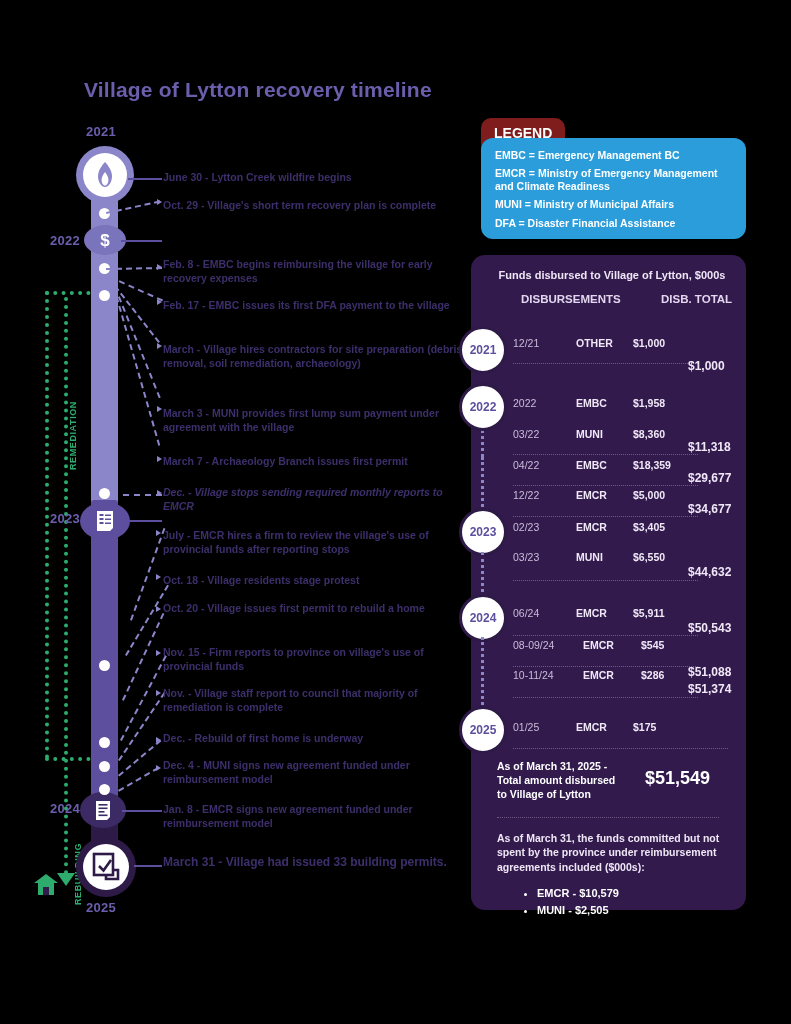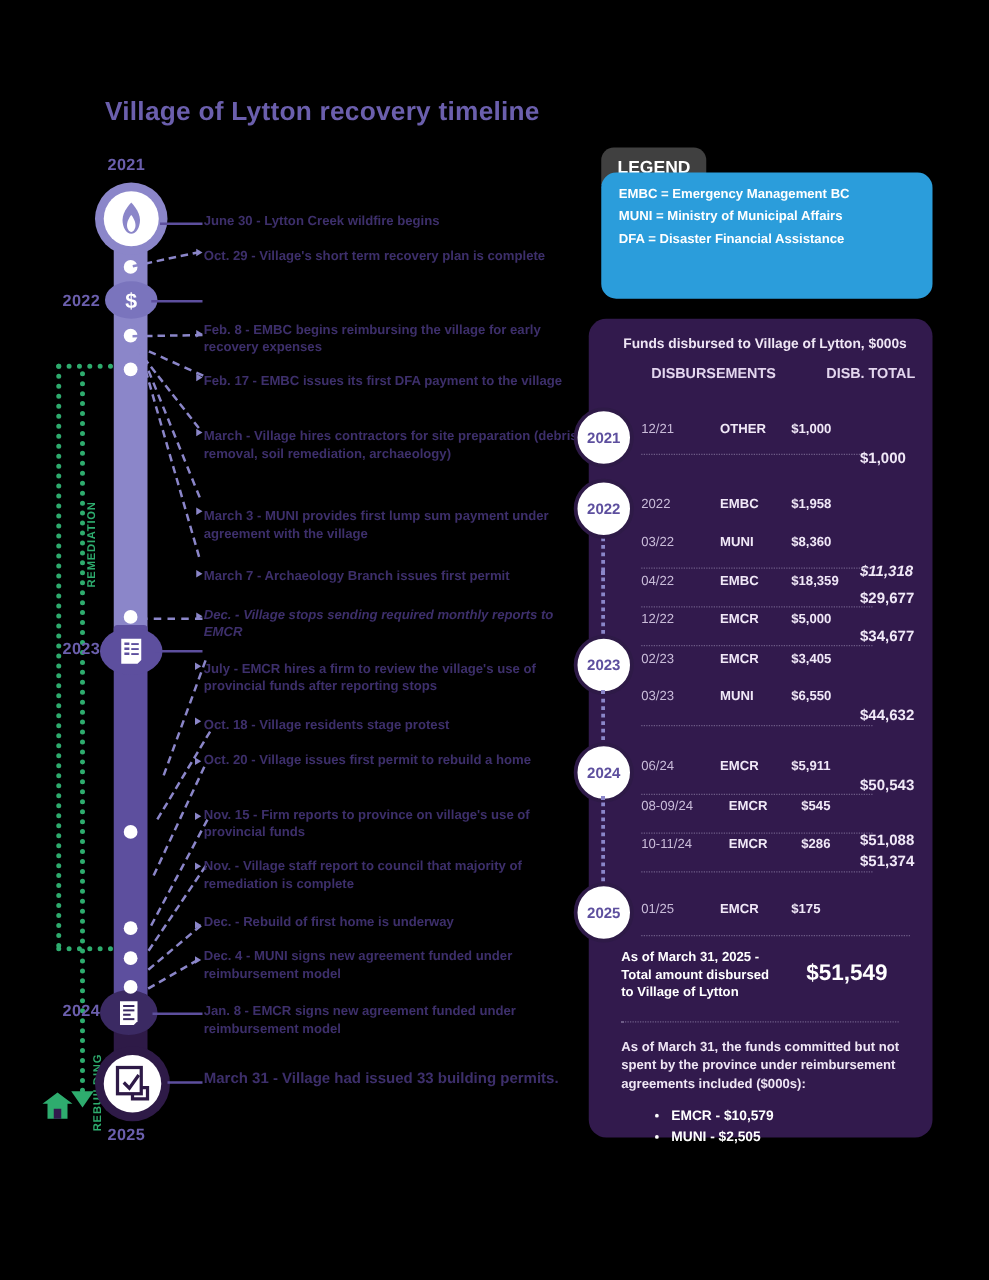--- a/index.html
+++ b/index.html
@@ -110,21 +110,21 @@
   }
   .grn-house { position:absolute; }
 
   
   .legend {
     position:absolute; left:481px; top:138px; width:265px; height:101px;
     background:#2b9ddb; border-radius:12px;
   }
   .legend-tab {
     position:absolute; left:481px; top:118px; width:84px; height:30px;
-    background:#404040; border-radius:10px 10px 0 0;
+    background:#7f1d1d; border-radius:10px 10px 0 0;
     color:#ffffff; font-size:14px; font-weight:bold;
     display:flex; align-items:center; padding-left:13px;
   }
   .legend-body { padding:11px 14px 0 14px; }
   .legend-body div {
     color:#ffffff; font-size:10.5px; font-weight:bold; line-height:1.25;
     margin-bottom:5px;
   }
 
   
@@ -341,20 +341,21 @@
   <div class="event" style="top:759px;">Dec. 4 - MUNI signs new agreement funded under reimbursement model</div>
   <div class="event" style="top:803px;width:302px;">Jan. 8 - EMCR signs new agreement funded under reimbursement model</div>
   <div class="event" style="top:855px;font-size:12px;">March 31 - Village had issued 33 building permits.</div>
 
   <div class="legend-tab">
     <span>LEGEND</span>
   </div>
   <div class="legend">
     <div class="legend-body">
       <div>EMBC = Emergency Management BC</div>
+      <div>EMCR = Ministry of Emergency Management and Climate Readiness</div>
       <div>MUNI = Ministry of Municipal Affairs</div>
       <div>DFA =  Disaster Financial Assistance</div>
     </div>
   </div>
 
   <div class="disb">
     <div class="disb-title">Funds disbursed to Village of Lytton, $000s</div>
     <div class="disb-hdr">
       <span class="h1">DISBURSEMENTS</span>
       <span class="h2">DISB. TOTAL</span>
@@ -375,21 +376,21 @@
     <div class="yrbubble" style="top:128px;">2022</div>
     <div class="row" style="top:142px;">
       <span class="per">2022</span>
       <span class="agcy">EMBC</span>
       <span class="amt">$1,958</span>
     </div>
     <div class="row" style="top:173px;">
       <span class="per">03/22</span>
       <span class="agcy">MUNI</span>
       <span class="amt">$8,360</span>
-      <span class="tot" style="top:22px;font-style:italic;">$11,318</span>
+      <span class="tot" style="top:12px;">$11,318</span>
     </div>
     <div class="rule" style="top:199px;"></div>
     <div class="yrdots" style="top:202px;height:92px;"></div>
     <div class="row" style="top:204px;">
       <span class="per">04/22</span>
       <span class="agcy">EMBC</span>
       <span class="amt">$18,359</span>
       <span class="tot" style="top:12px;">$29,677</span>
     </div>
     <div class="rule" style="top:230px;"></div>

